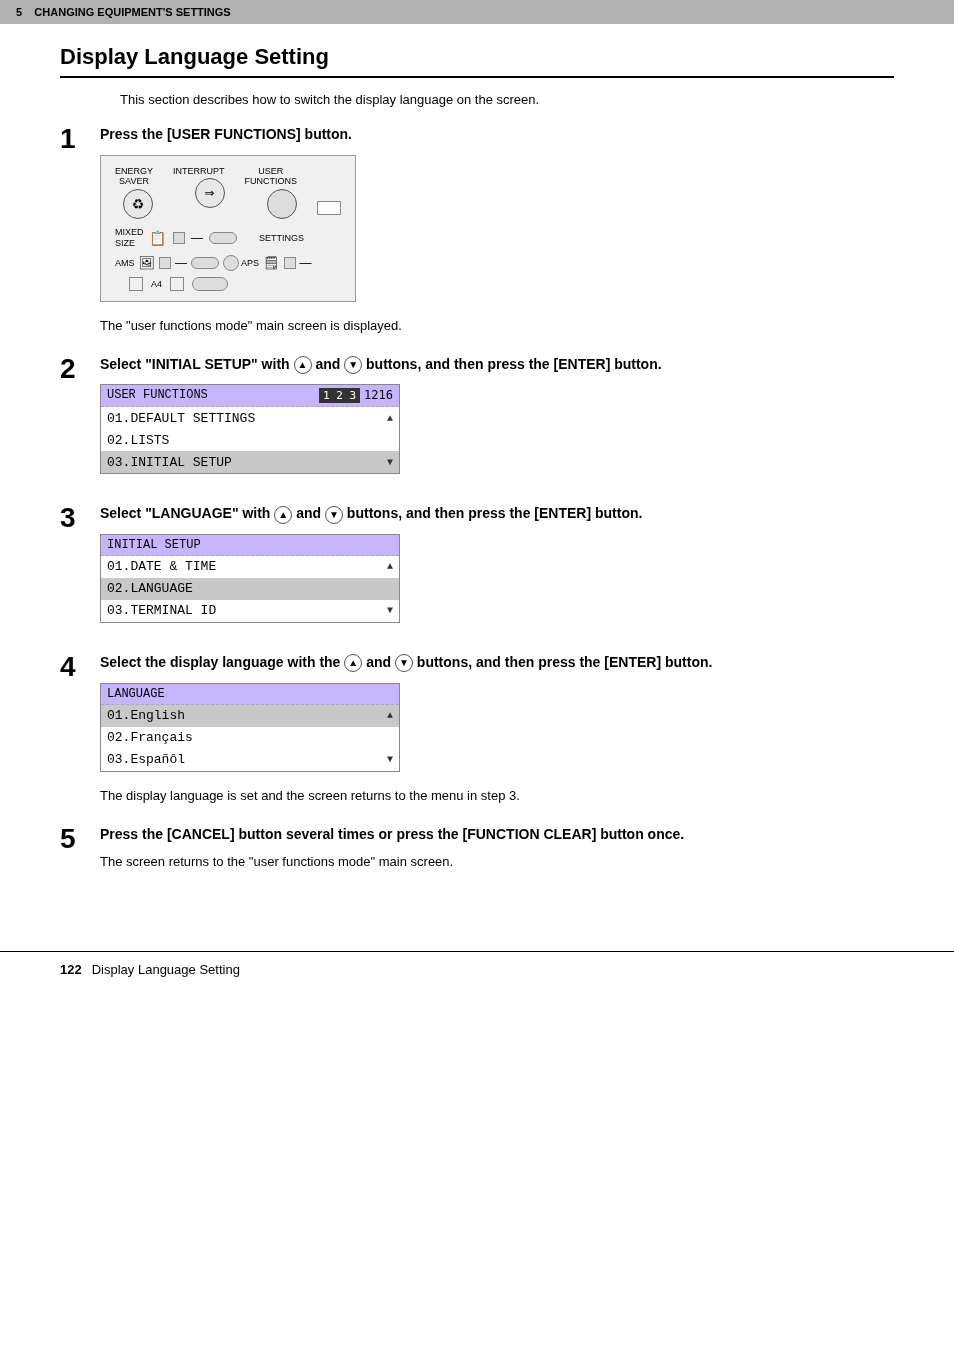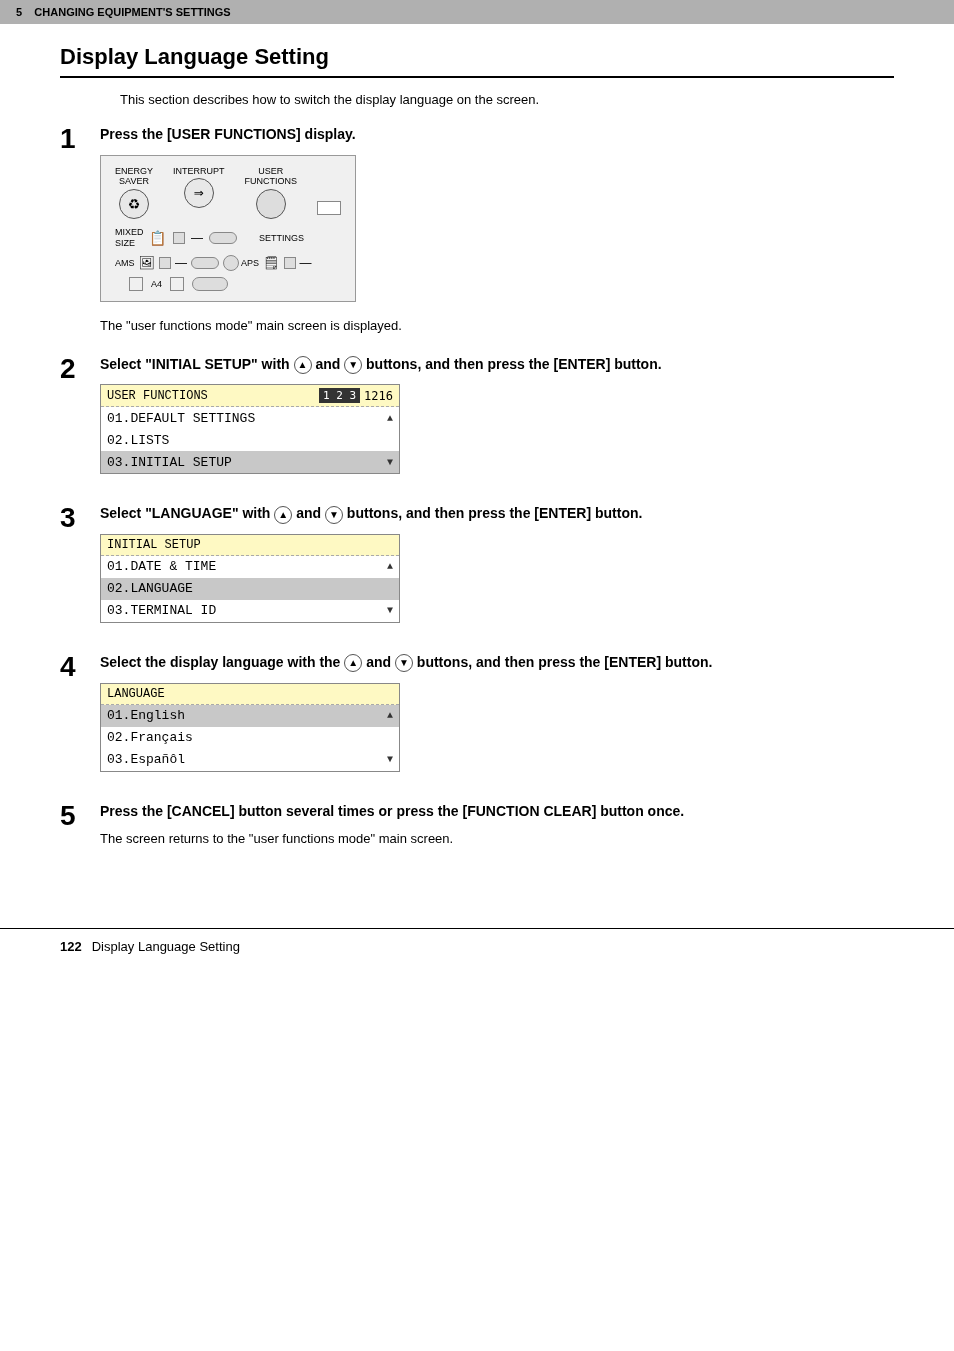--- a/index.html
+++ b/index.html
@@ -94,24 +94,23 @@
       font-family: 'Courier New', monospace;
       font-size: 13px;
       display: inline-block;
       background: #fff;
       margin-bottom: 8px;
       min-width: 300px;
     }
 
     .screen-header {
       display: flex;
-      align-items: center;
       border-bottom: 1px dashed #aaa;
       padding: 3px 6px;
-      background: #fef9c3;
+      background: #c4b5fd;
       gap: 4px;
     }
 
     .screen-title-text {
       font-family: 'Courier New', monospace;
       font-size: 12px;
       flex: 1;
     }
 
     .screen-badge {
@@ -173,21 +172,21 @@
 
     .panel-top-row {
       display: flex;
       gap: 20px;
       margin-bottom: 8px;
     }
 
     .panel-col {
       display: flex;
       flex-direction: column;
-      align-items: center;
+      align-items: flex-end;
       gap: 2px;
     }
 
     .mini-display {
       border: 1px solid #888;
       font-size: 9px;
       padding: 1px 3px;
       font-family: monospace;
       background: #fff;
     }
@@ -287,21 +286,21 @@
 
 <div class="page-content">
 
   <div class="page-title">Display Language Setting</div>
 
   <div class="intro-text">This section describes how to switch the display language on the screen.</div>
 
   <div class="step-container">
     <div class="step-number">1</div>
     <div class="step-content">
-      <div class="step-title">Press the [USER FUNCTIONS] display.</div>
+      <div class="step-title">Press the [USER FUNCTIONS] button.</div>
 
       
       <div class="panel-outer">
         
         <div class="panel-top-row">
           <div class="panel-col">
             <div class="panel-label">ENERGY<br>SAVER</div>
             <div class="panel-btn">♻</div>
           </div>
           <div class="panel-col">
@@ -444,20 +443,21 @@
         </div>
         <div class="screen-row">
           <span class="screen-row-text">02.Français</span>
         </div>
         <div class="screen-row">
           <span class="screen-row-text">03.Españôl</span>
           <span class="scroll-arrow">▼</span>
         </div>
       </div>
 
+      <div class="step-note">The display language is set and the screen returns to the menu in step 3.</div>
     </div>
   </div>
 
   <div class="step-container">
     <div class="step-number">5</div>
     <div class="step-content">
       <div class="step-title">Press the [CANCEL] button several times or press the [FUNCTION CLEAR] button once.</div>
       <div class="step-note">The screen returns to the "user functions mode" main screen.</div>
     </div>
   </div>

